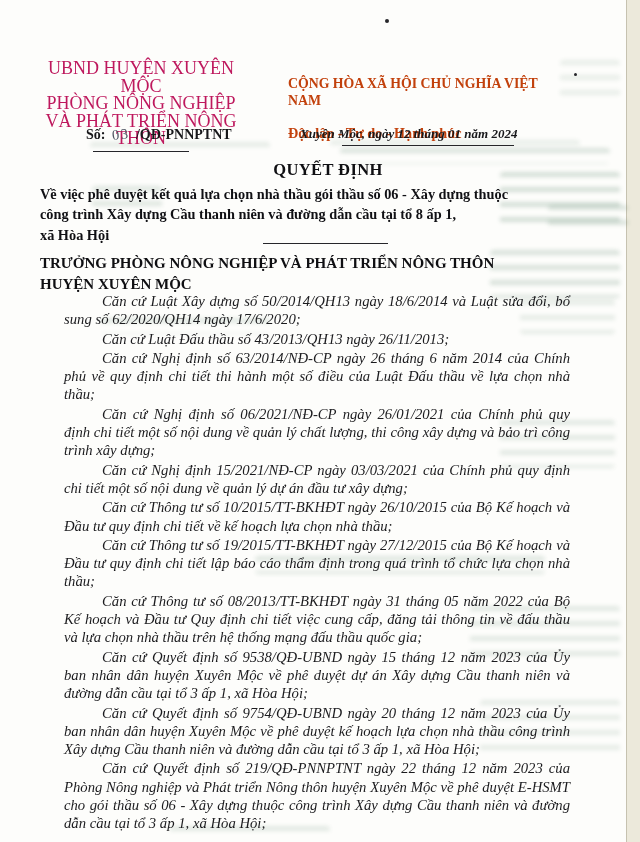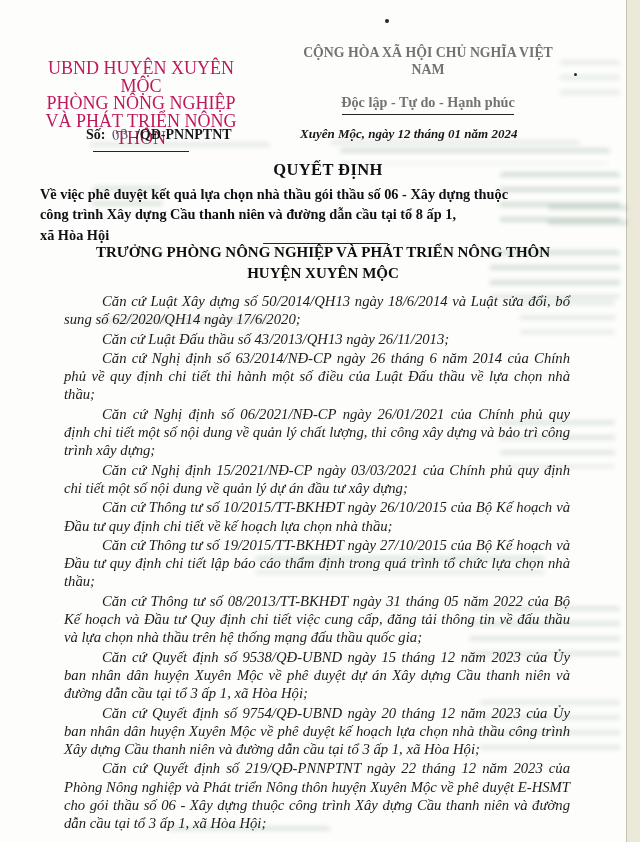--- a/index.html
+++ b/index.html
@@ -35,22 +35,22 @@
 
   
   .hdr-left {
     left:30px; top:60px; width:222px;
     text-align:center; font-weight:400;
     font-size:18px; line-height:17.5px; color:#be185d;
   }
   .hdr-left .rule { width:96px; border-top:1.6px solid #26262a; margin:3px auto 0; height:0; }
 
   .hdr-right {
-    left:288px; top:44px; width:280px;
-    text-align:center; color:#737373;
+    left:288px; top:75px; width:280px;
+    text-align:left; color:#c2410c;
   }
   .hdr-right .l1 { font-weight:700; font-size:13.8px; line-height:17px; }
   .hdr-right .motto { font-weight:700; font-size:14.2px; margin-top:16px; }
   .hdr-right .rule { width:172px; border-top:1.6px solid #26262a; margin:3px auto 0; height:0; }
 
   .num-line { left:86px; top:126px; font-size:14px; font-weight:700; color:#17171a; }
   .num-val {
     font-weight:400; color:#4c5260;
     display:inline-block; transform:rotate(-6deg);
     font-size:14.5px; letter-spacing:1.5px; margin:0 3px;
@@ -64,21 +64,21 @@
   .doc-title {
     left:0; top:160px; width:640px; text-align:center;
     font-weight:700; font-size:16.5px; letter-spacing:.4px; color:#0f0f12;margin-left:8px;
   }
   .subject {
     left:40px; top:184px; width:566px; 
     font-weight:700; font-size:14.3px; line-height:20.3px; color:#101014;
   }
   .title-rule { left:263px; top:243px; width:125px; border-top:1.7px solid #26262a; height:0; }
   .authority {
-    left:40px; top:242px; width:566px; text-align:center;
+    left:40px; top:253px; width:566px; 
     font-weight:700; font-size:15px; line-height:20.5px; color:#0f0f12;
   }
 
   
   .body-text {
     left:64px; top:292px; width:514px;
     font-style:italic; font-size:14.7px; line-height:18.3px;
     text-align:justify; color:#1b1b1e;
   }
   .body-text p { margin:0 8px 1px 0; text-indent:38px; }
@@ -145,20 +145,20 @@
     <div>HUYỆN XUYÊN MỘC</div>
   </div>
 
   <div class="body-text abs">
     <p>Căn cứ Luật Xây dựng số 50/2014/QH13 ngày 18/6/2014 và Luật sửa đổi, bổ sung số 62/2020/QH14 ngày 17/6/2020;</p>
     <p>Căn cứ Luật Đấu thầu số 43/2013/QH13 ngày 26/11/2013;</p>
     <p>Căn cứ Nghị định số 63/2014/NĐ-CP ngày 26 tháng 6 năm 2014 của Chính phủ về quy định chi tiết thi hành một số điều của Luật Đấu thầu về lựa chọn nhà thầu;</p>
     <p>Căn cứ Nghị định số 06/2021/NĐ-CP ngày 26/01/2021 của Chính phủ quy định chi tiết một số nội dung về quản lý chất lượng, thi công xây dựng và bảo trì công trình xây dựng;</p>
     <p>Căn cứ Nghị định 15/2021/NĐ-CP ngày 03/03/2021 của Chính phủ quy định chi tiết một số nội dung về quản lý dự án đầu tư xây dựng;</p>
     <p>Căn cứ Thông tư số 10/2015/TT-BKHĐT ngày 26/10/2015 của Bộ Kế hoạch và Đầu tư quy định chi tiết về kế hoạch lựa chọn nhà thầu;</p>
-    <p>Căn cứ Thông tư số 19/2015/TT-BKHĐT ngày 27/10/2015 của Bộ Kế hoạch và Đầu tư quy định chi tiết lập báo cáo thẩm định trong quá trình tổ chức lựa chọn nhà thầu;</p>
+    <p>Căn cứ Thông tư số 19/2015/TT-BKHĐT ngày 27/12/2015 của Bộ Kế hoạch và Đầu tư quy định chi tiết lập báo cáo thẩm định trong quá trình tổ chức lựa chọn nhà thầu;</p>
     <p>Căn cứ Thông tư số 08/2013/TT-BKHĐT ngày 31 tháng 05 năm 2022 của Bộ Kế hoạch và Đầu tư Quy định chi tiết việc cung cấp, đăng tải thông tin về đấu thầu và lựa chọn nhà thầu trên hệ thống mạng đấu thầu quốc gia;</p>
     <p>Căn cứ Quyết định số 9538/QĐ-UBND ngày 15 tháng 12 năm 2023 của Ủy ban nhân dân huyện Xuyên Mộc về phê duyệt dự án Xây dựng Cầu thanh niên và đường dẫn cầu tại tổ 3 ấp 1, xã Hòa Hội;</p>
     <p>Căn cứ Quyết định số 9754/QĐ-UBND ngày 20 tháng 12 năm 2023 của Ủy ban nhân dân huyện Xuyên Mộc về phê duyệt kế hoạch lựa chọn nhà thầu công trình Xây dựng Cầu thanh niên và đường dẫn cầu tại tổ 3 ấp 1, xã Hòa Hội;</p>
     <p>Căn cứ Quyết định số 219/QĐ-PNNPTNT ngày 22 tháng 12 năm 2023 của Phòng Nông nghiệp và Phát triển Nông thôn huyện Xuyên Mộc về phê duyệt E-HSMT cho gói thầu số 06 - Xây dựng thuộc công trình Xây dựng Cầu thanh niên và đường dẫn cầu tại tổ 3 ấp 1, xã Hòa Hội;</p>
   </div>
 
 </div>
 
 </body></html>

